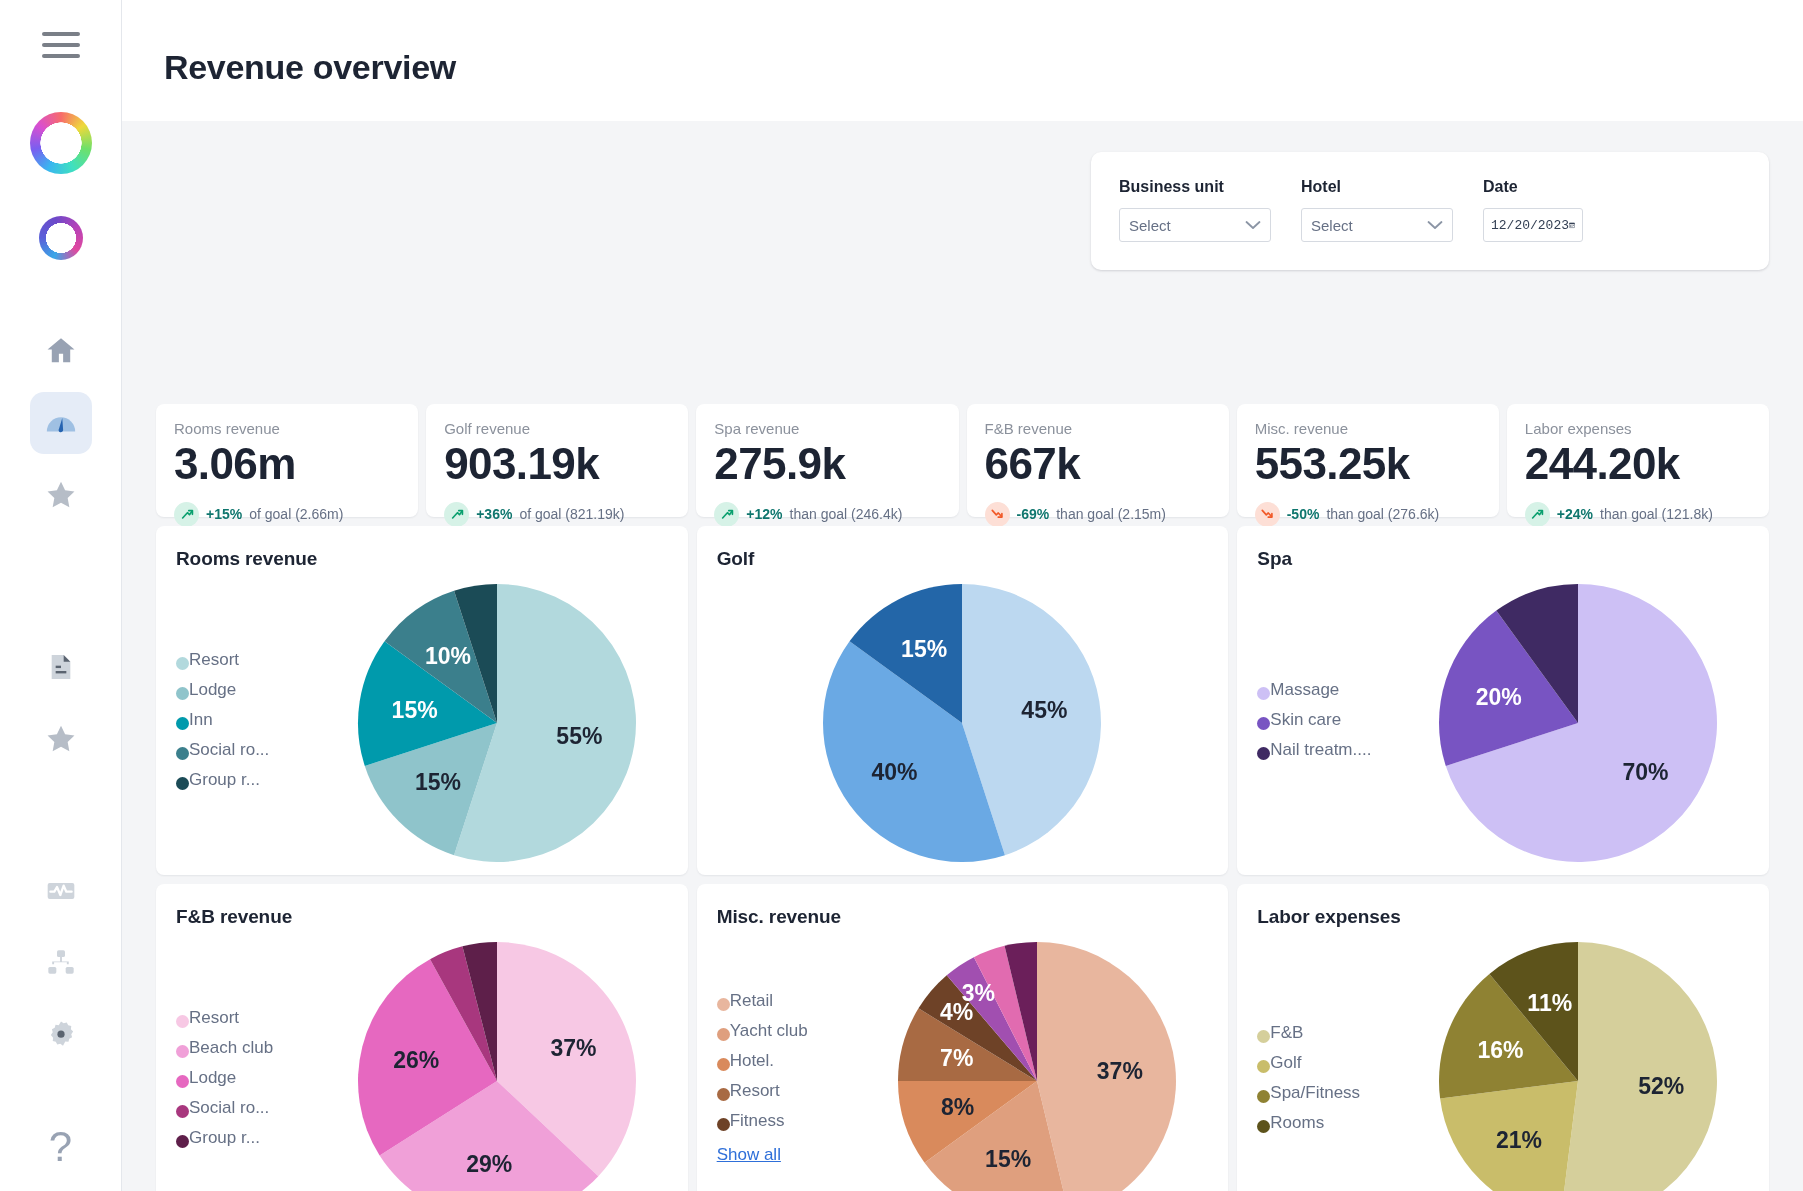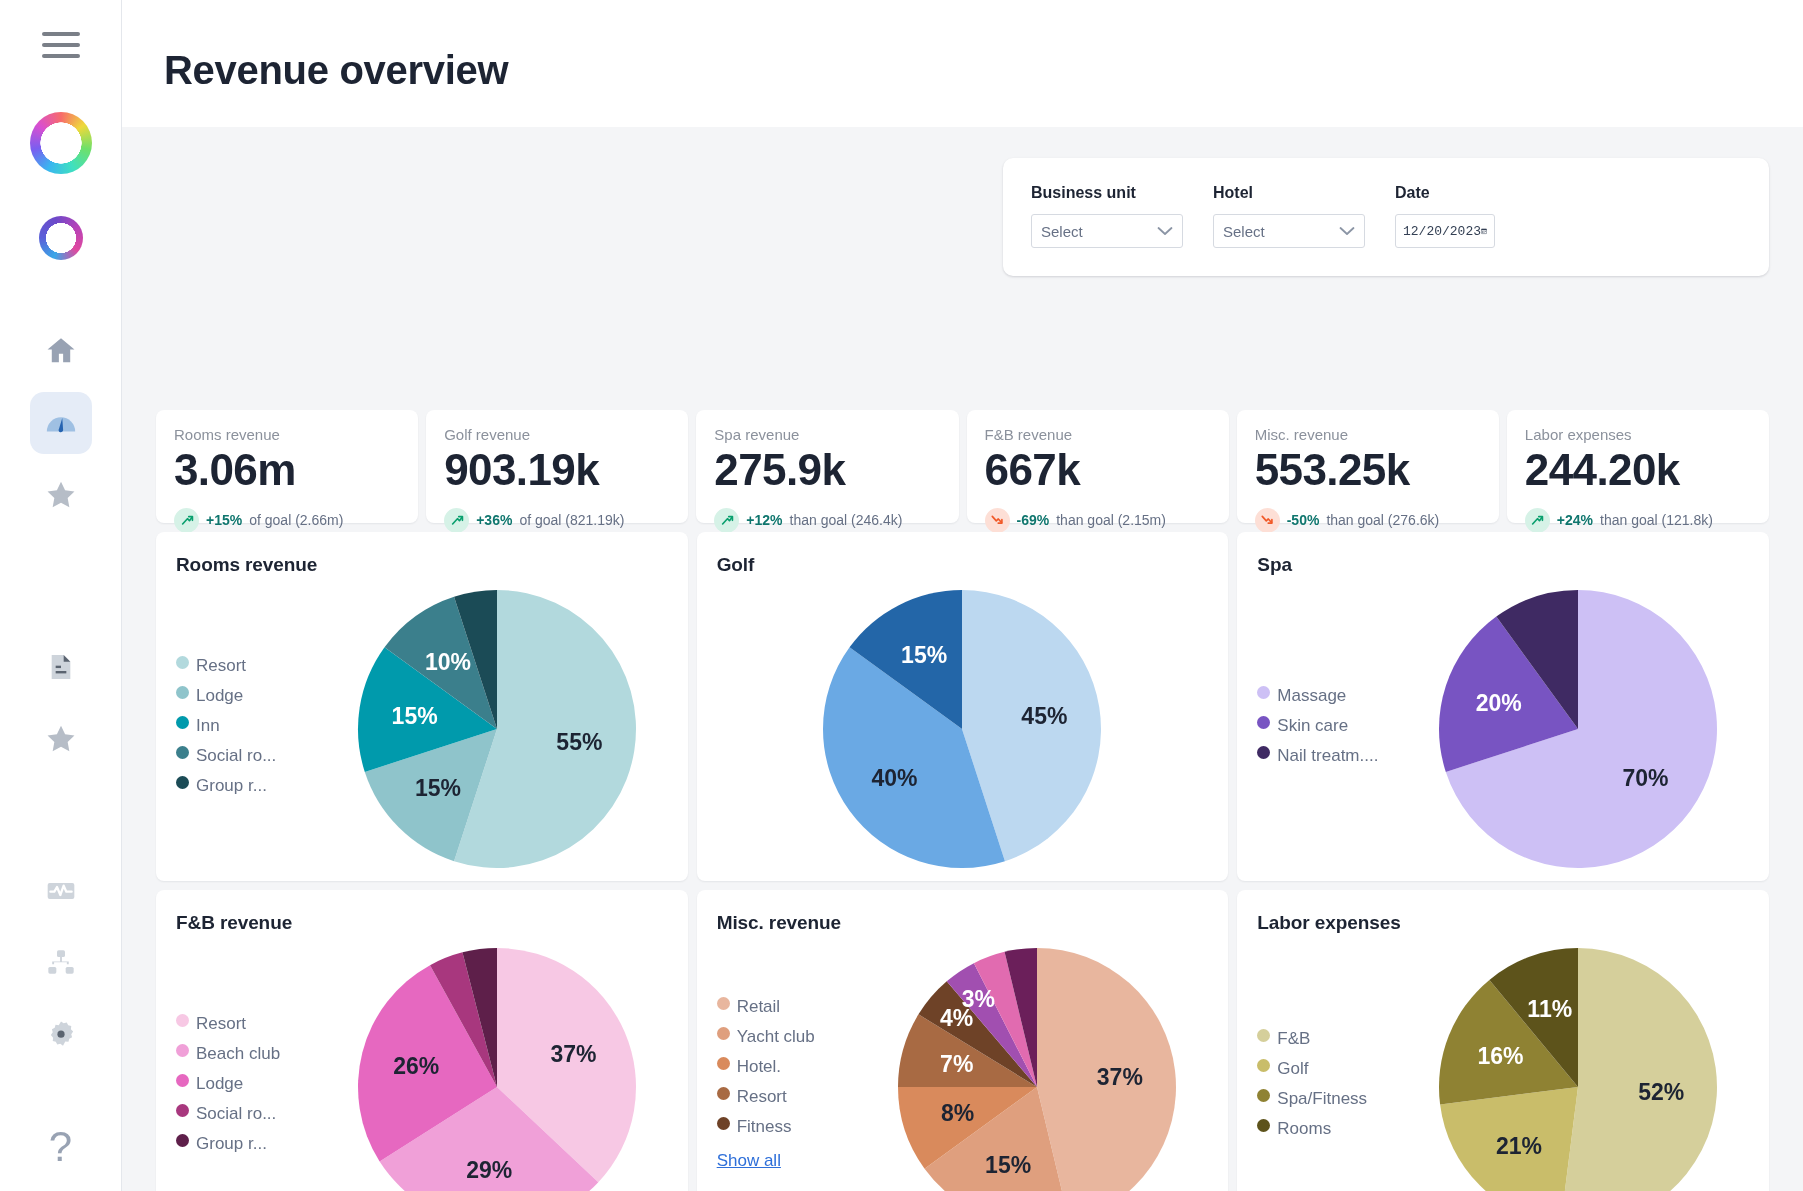--- a/index.html
+++ b/index.html
@@ -40,31 +40,31 @@
   .nav-item svg { display: block; }
   .nav-gap-lg { height: 100px; }
   .nav-gap-md { height: 80px; }
   .nav-gap-sm { height: 50px; }
   .help-q { font-size: 42px; color: #98a2b3; font-weight: 400; cursor: pointer; line-height: 1; }
 
   
   .main { flex: 1; height: 1191px; display: flex; flex-direction: column;
           background: #f4f5f7; position: relative; }
   .topbar { background: #ffffff; padding: 48px 0 0 42px; }
-  .page-title { font-size: 40px; font-weight: bold; color: #1d2433; letter-spacing: -0.3px;
+  .page-title { font-size: 34px; font-weight: bold; color: #1d2433; letter-spacing: -0.3px;
                 padding-bottom: 34px; }
   .accent-bar { height: 7px; width: 100%;
     background: linear-gradient(90deg, #6a63bd 0%, #7a63bd 40%, #8a62b8 72%, #9a5fae 100%); }
 
   .content { flex: 1; padding: 0 34px; position: relative; }
 
   
   .filter-card {
     position: absolute; top: 31px; right: 34px;
-    width: 766px; background: #fff; border-radius: 10px;
+    width: 678px; background: #fff; border-radius: 10px;
     box-shadow: 0 1px 3px rgba(16,24,40,.10), 0 1px 2px rgba(16,24,40,.06);
     padding: 26px 28px 28px 28px;
     display: flex; gap: 30px;
   }
   .filter-group { display: flex; flex-direction: column; }
   .filter-label { font-size: 16px; font-weight: bold; color: #1d2433; margin-bottom: 12px; }
   .filter-select {
     width: 152px; height: 34px; border: 1px solid #d6dae1; border-radius: 3px;
     background: #fff; display: flex; align-items: center; justify-content: space-between;
     padding: 0 9px; cursor: pointer;
@@ -96,21 +96,21 @@
   
   .chart-grid { display: grid; grid-template-columns: repeat(3, 1fr);
     gap: 9px; margin-top: 9px; }
   .chart-card { background: #fff; border-radius: 8px; height: 349px;
     box-shadow: 0 1px 2px rgba(16,24,40,.07); padding: 22px 20px 0 20px;
     display: flex; flex-direction: column; position: relative; }
   .chart-title { font-size: 19px; font-weight: bold; color: #1d2433; letter-spacing: -0.1px; }
   .chart-body { flex: 1; display: flex; align-items: center; }
   .legend { width: 150px; flex: 0 0 150px; display: flex; flex-direction: column;
             gap: 10px; padding-bottom: 6px; }
-  .legend-item { display: flex; align-items: flex-start; gap: 7px; }
+  .legend-item { display: flex; align-items: flex-end; }
   .legend-dot { width: 13px; height: 13px; border-radius: 50%; flex: 0 0 13px; }
   .legend-text { font-size: 17px; color: #667085; white-space: nowrap; }
   .show-all { font-size: 17px; color: #2e6fd9; text-decoration: underline;
               cursor: pointer; margin-top: 4px; }
   .pie-wrap { flex: 1; display: flex; align-items: center; justify-content: center;
               position: relative; }
   .pie-svg { display: block; overflow: visible; }
   .slice-label { font-size: 23px; font-weight: bold; }
   .slice-label.dark { fill: #1d2433; }
   .slice-label.light { fill: #ffffff; }

